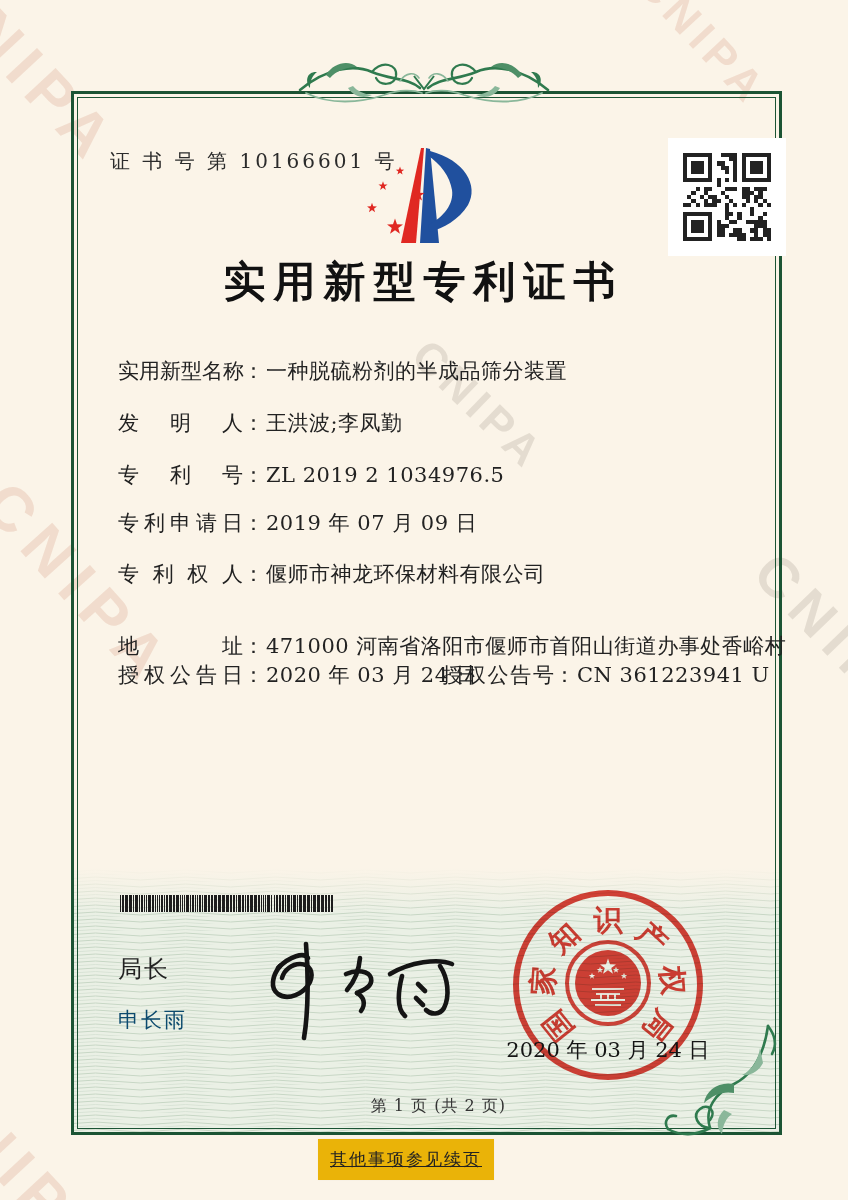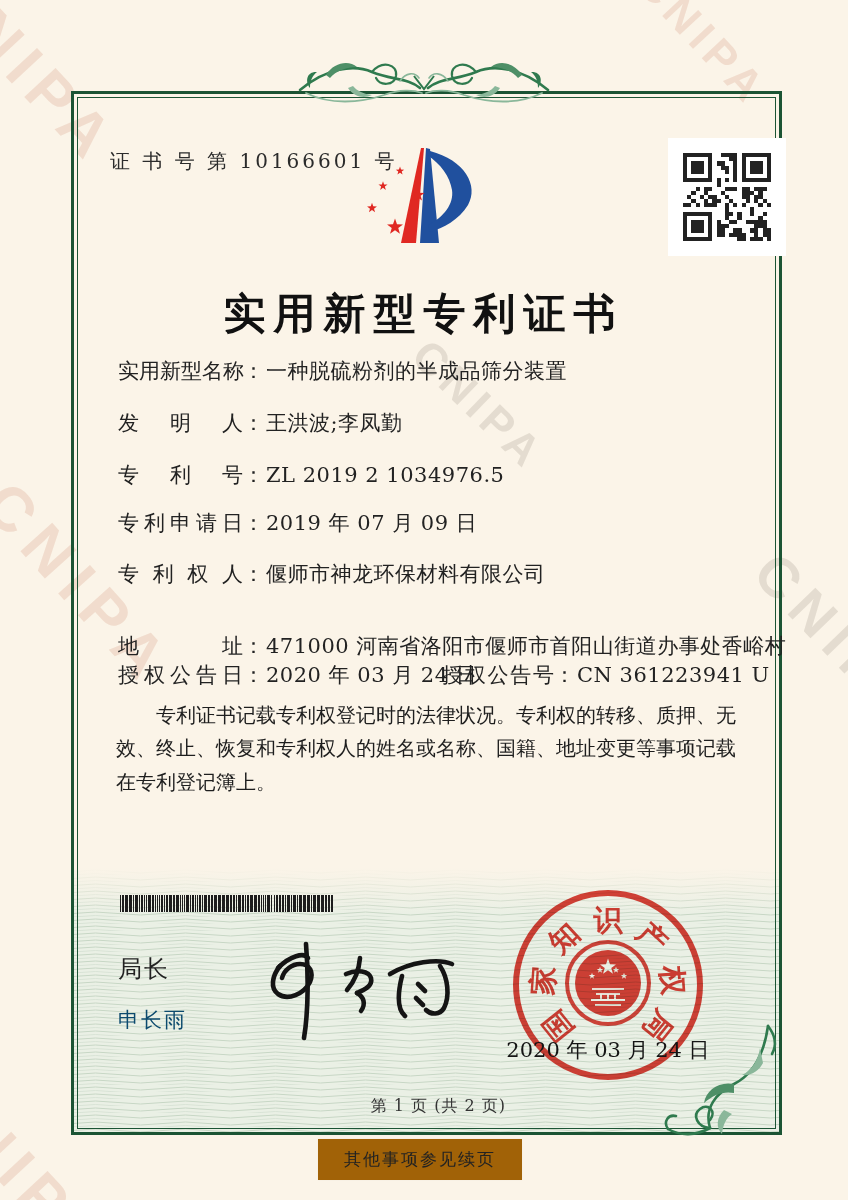--- a/index.html
+++ b/index.html
@@ -32,21 +32,21 @@
                border:1px solid #1b5434;}
   .ornament-top{left:296px;top:48px;z-index:4;pointer-events:none;}
   .ornament-corner{left:664px;top:1020px;z-index:4;pointer-events:none;}
 
   
   .cert-no{left:110px;top:148px;font-size:20px;color:#2b2b2b;letter-spacing:3px;z-index:5;}
   .logo{left:355px;top:138px;z-index:5;}
   .qr-box{left:668px;top:138px;width:118px;height:118px;background:#fff;z-index:5;}
   .qr-box svg{position:absolute;left:15px;top:15px;}
   .doc-title{left:71px;top:254px;width:705px;text-align:center;font-size:42px;
-             font-weight:bold;color:#111;letter-spacing:8px;z-index:5;margin-top:32px;}
+             font-weight:bold;color:#111;letter-spacing:8px;z-index:5;}
 
   
   .row{position:absolute;left:118px;font-size:21px;color:#222;z-index:5;white-space:nowrap;}
   .lbl{display:inline-block;width:125px;text-align:justify;text-align-last:justify;
        vertical-align:top;}
   .colon{display:inline-block;}
   .val{display:inline-block;margin-left:2px;letter-spacing:0.5px;}
   .row-1{top:357px;} .row-2{top:409px;} .row-3{top:461px;}
   .row-4{top:509px;} .row-5{top:560px;} .row-6{top:612px;margin-top:20px;} .row-7{top:661px;}
   .grp2{position:absolute;left:324px;top:0;}
@@ -62,23 +62,23 @@
   .signer-title{left:118px;top:953px;font-size:24px;z-index:5;color:#222;
                 font-family:"Liberation Sans",sans-serif;letter-spacing:2px;}
   .signer-name{left:118px;top:1006px;font-size:21px;z-index:5;color:#0c4a6e;
                font-family:"Liberation Sans",sans-serif;letter-spacing:2px;}
   .signature{left:242px;top:928px;z-index:6;}
   .seal{left:509px;top:886px;z-index:7;mix-blend-mode:multiply;opacity:0.95;}
   .seal-date{left:505px;top:1036px;width:206px;text-align:center;font-size:21px;
              color:#141414;z-index:8;white-space:nowrap;}
   .page-info{left:306px;top:1096px;width:200px;text-align:right;font-size:16px;
              color:#333;z-index:5;letter-spacing:1px;}
-  .cont-note{left:318px;top:1139px;background:#a16207;padding:9px 26px;
+  .cont-note{left:318px;top:1139px;background:#eab308;padding:9px 12px;
              font-size:17px;color:#222;z-index:5;letter-spacing:2px;
-             box-shadow:0 0 2px rgba(0,0,0,0.04);}
+             box-shadow:0 0 2px rgba(0,0,0,0.04);text-decoration:underline;}
 </style>
 </head>
 <body>
 
 <span class="wm wm-pink wm1">CNIPA</span>
 <span class="wm wm-pink wm2">CNIPA</span>
 <span class="wm wm-gray wm3">CNIPA</span>
 <span class="wm wm-pink wm4">CNIPA</span>
 <span class="wm wm-gray wm5">CNIPA</span>
 <span class="wm wm-pink wm6">CNIPA</span>
@@ -294,21 +294,20 @@
   <span class="lbl">地址</span><span class="colon">：</span><span class="val">471000 河南省洛阳市偃师市首阳山街道办事处香峪村</span>
 </div>
 <div class="row row-7">
   <span class="lbl">授权公告日</span><span class="colon">：</span><span class="val">2020 年 03 月 24 日</span>
   <span class="grp2">
     <span class="lbl">授权公告号</span><span class="colon">：</span><span class="val">CN 361223941 U</span>
   </span>
 </div>
 
 <div class="abs body-text">
-  <p>专利证书记载专利权登记时的法律状况。专利权的转移、质押、无效、终止、恢复和专利权人的姓名或名称、国籍、地址变更等事项记载在专利登记簿上。</p>
 </div>
 
 <svg class="abs barcode" id="barcode-svg" width="215" height="17">
     <rect x="0" y="0" width="1" height="17" fill="#1d1d1d"></rect>
     <rect x="2" y="0" width="2" height="17" fill="#1d1d1d"></rect>
     <rect x="5" y="0" width="3" height="17" fill="#1d1d1d"></rect>
     <rect x="9" y="0" width="3" height="17" fill="#1d1d1d"></rect>
     <rect x="13" y="0" width="1" height="17" fill="#1d1d1d"></rect>
     <rect x="15" y="0" width="3" height="17" fill="#1d1d1d"></rect>
     <rect x="19" y="0" width="1" height="17" fill="#1d1d1d"></rect>

